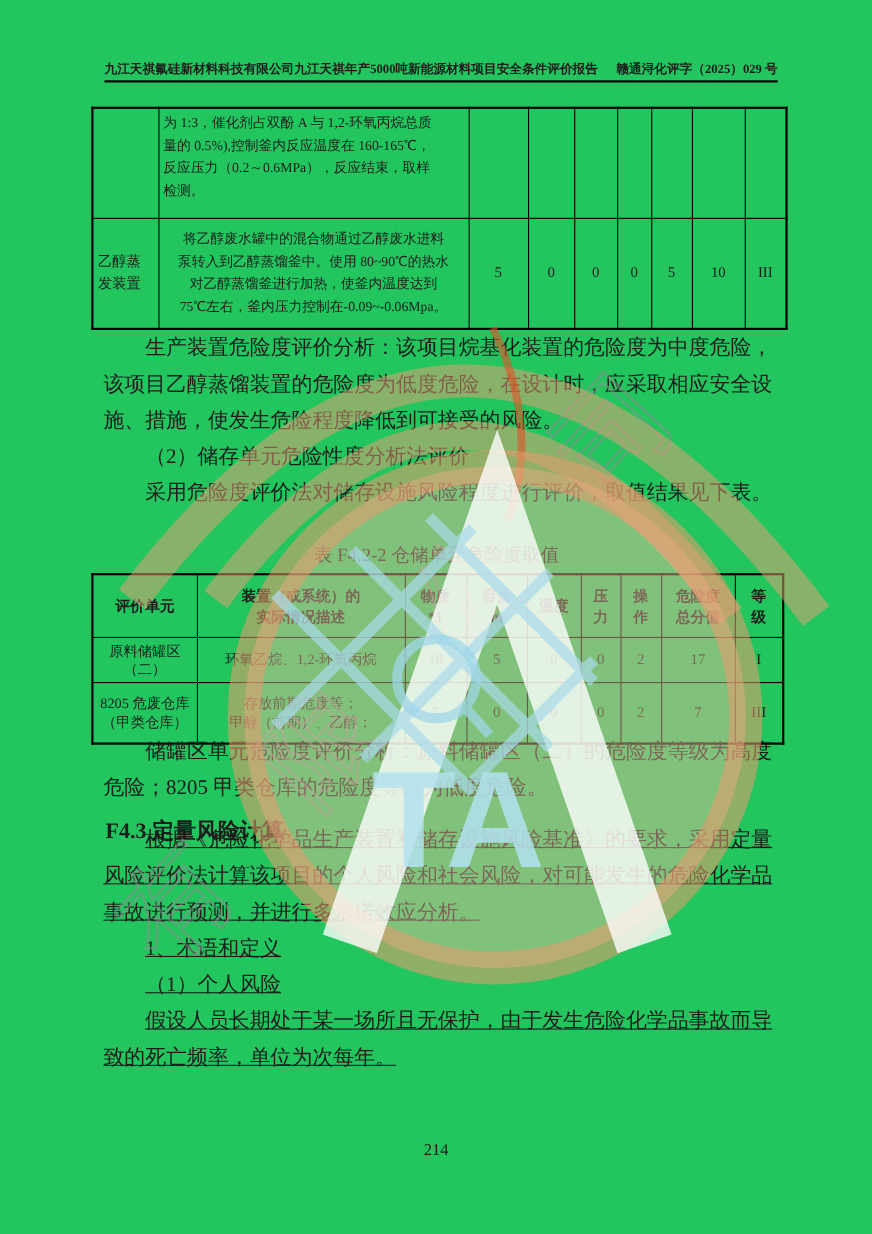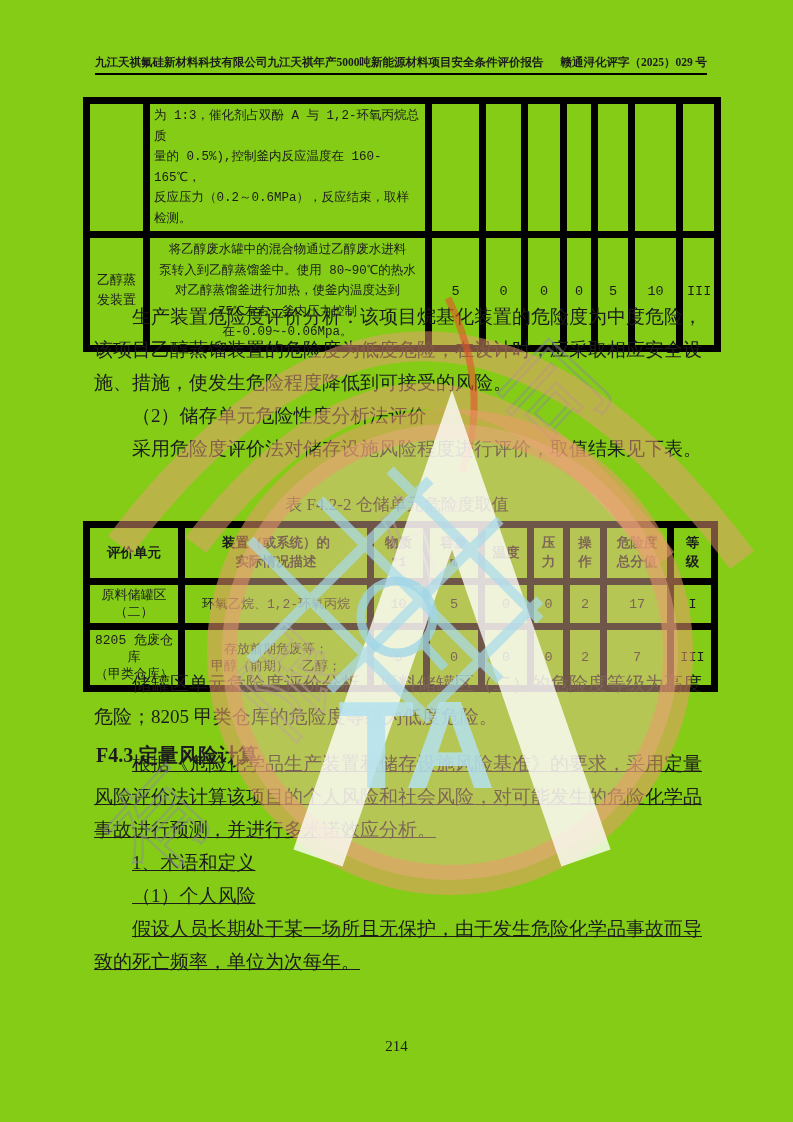--- a/index.html
+++ b/index.html
@@ -1,32 +1,32 @@
 <!DOCTYPE html>
 <html><head>
 <meta charset="utf-8">
 <style>
   html,body { margin:0; padding:0; background:#fff; }
   .page {
-    position:relative; width:793px; height:1122px; background:#84cc16;
+    position:relative; width:793px; height:1122px; background:#22c55e;
     font-family:"Liberation Serif", serif; color:#1c1c1c; overflow:hidden;
   }
   
   .doc-header {
     position:absolute; top:55px; left:95px; width:612px;
     display:flex; justify-content:space-between; align-items:flex-end;
     border-bottom:2px solid #000; padding-bottom:3px;
     font-size:11.5px; font-weight:bold; white-space:nowrap;
   }
   
   table { border-collapse:collapse; table-layout:fixed; position:absolute; }
-  td, th { border:7px solid #000000; padding:2px 4px; overflow:hidden;font-family:Liberation Mono, monospace; }
+  td, th { border:1px solid #000000; padding:2px 4px; overflow:hidden; }
   .process-table { left:83px; top:97px; width:631px; border:2px solid #000; font-size:12.5px; }
   .process-table td { vertical-align:middle; }
-  .process-table .unit-cell { text-align:center; white-space:pre-line; line-height:20px; font-size:13px; }
+  .process-table .unit-cell { white-space:pre-line; line-height:20px; font-size:13px; }
   .process-table .desc-top { vertical-align:top; text-align:left; white-space:pre-line; line-height:20.5px; }
   .process-table .desc-mid { vertical-align:middle; text-align:center; white-space:pre-line; line-height:20.5px; }
   .process-table .score-cell { text-align:center; font-size:13.5px; }
   .storage-table { left:83px; top:521px; width:628px; border:2px solid #000; font-size:12.5px; }
   .storage-table th { font-size:13.5px; font-weight:bold; text-align:center; vertical-align:middle; white-space:pre-line; line-height:19px; padding:1px 2px; }
   .storage-table td { text-align:center; vertical-align:middle; white-space:pre-line; line-height:17px; font-size:13px; }
   .storage-table td.num { font-size:13.5px; }
   
   .text-block { position:absolute; left:94px; width:608px; font-size:19px; line-height:33px; text-align:justify; }
   .text-block p { margin:0; text-indent:2em; }

